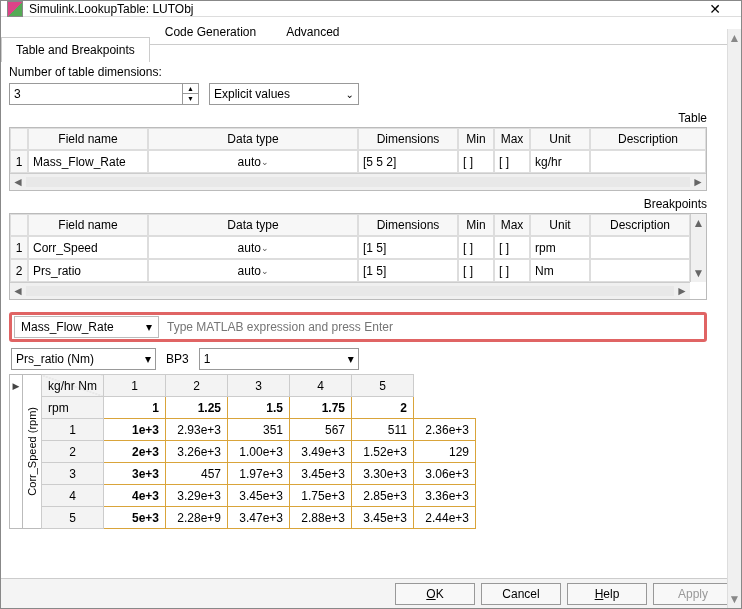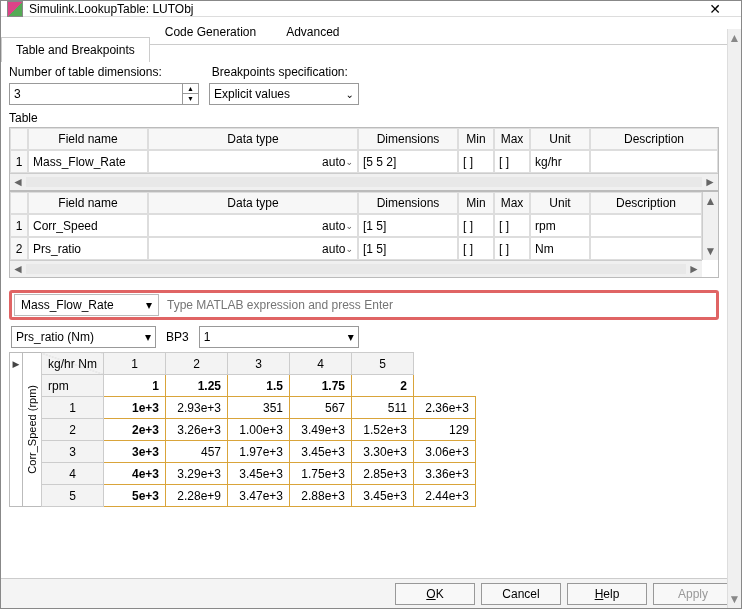--- a/index.html
+++ b/index.html
@@ -7,41 +7,41 @@
 
 .titlebar { height: 16px; display: flex; align-items: center; padding: 0 6px; border-bottom: 1px solid #ddd; }
 .titlebar .icon { width: 16px; height: 16px; background: linear-gradient(135deg,#d48 0 50%,#5a5 50% 100%); border:1px solid #888; margin-right:6px; }
 .titlebar .title { flex: 1; }
 .titlebar .close { width: 40px; text-align: center; font-size: 14px; cursor: pointer; }
 
 .tabs { display: flex; border-bottom: 1px solid #ccc; height: 26px; margin-top: 2px; }
 .tabs .tab { padding: 5px 14px; border: 1px solid transparent; border-bottom: none; cursor: pointer; }
 .tabs .tab.active { border-color: #ccc; background: #fff; position: relative; top: 18px; }
 
-.content { padding: 4px 8px 0 8px; position: absolute; top: 56px; bottom: 30px; left: 0; right: 14px; overflow: hidden; }
+.content { padding: 4px 20px 0 8px; position: absolute; top: 56px; bottom: 30px; left: 0; right: 14px; overflow: hidden; }
 
 .row { display: flex; align-items: center; gap: 10px; margin: 4px 0; }
 .lbl { white-space: nowrap; }
 .numbox { display:flex; border:1px solid #999; width:190px; height:22px; align-items:center; }
 .numbox span { flex:1; padding:0 4px; }
 .numbox .spin { width:16px; display:flex; flex-direction:column; border-left:1px solid #999; }
 .numbox .spin div { height:10px; font-size:7px; text-align:center; line-height:10px; cursor:pointer; }
 .numbox .spin div:first-child { border-bottom:1px solid #999; }
 .selbox { border:1px solid #999; width:150px; height:22px; display:flex; align-items:center; padding:0 4px; justify-content:space-between; cursor:pointer; }
 .selbox .chev { font-size:10px; }
 
-.section-label { margin: 6px 0 2px 0; }
+.section-label { margin: 6px 0 2px 0; text-align: right; }
 
 .grid-wrap { border: 1px solid #bbb; position: relative; }
 .grid { display: grid; border-radius: 19px; }
 .grid .hd { background: #f7f7f7; border: 1px solid #ddd; padding: 3px 4px; text-align: center; font-weight: normal; }
 .grid .cell { border: 1px solid #ddd; padding: 2px 4px; height: 23px; display:flex; align-items:center; }
 .grid .rownum { justify-content:center; background:#f7f7f7; }
 
-.combo-cell { display:flex; justify-content:flex-end; align-items:center; width:100%; }
+.combo-cell { display:flex; justify-content:center; align-items:center; width:100%; }
 .combo-cell .chev { font-size:9px; color:#555; }
 
 .hscroll { height: 17px; background:#f0f0f0; border-top:1px solid #ccc; display:flex; align-items:center; justify-content:space-between; padding:0 2px; color:#666; font-size:9px; }
 .hscroll .track { flex:1; height:10px; background:#e8e8e8; margin:0 2px; }
 
 .bp-wrap .grid-wrap { position:relative; }
 .vscroll { position:absolute; right:0; top:0; bottom:17px; width:16px; background:#f0f0f0; border-left:1px solid #ccc; display:flex; flex-direction:column; justify-content:space-between; align-items:center; color:#666; font-size:9px; padding:2px 0; }
 
 .expr-row { border:3px solid #e06464; border-radius:3px; display:flex; align-items:center; height:30px; margin: 12px 0 6px 0; }
 .expr-combo { border:1px solid #bbb; margin:0 0 0 2px; width:145px; height:22px; display:flex; align-items:center; justify-content:space-between; padding:0 6px; cursor:pointer; }
@@ -80,21 +80,20 @@
 <div class="tabs">
   <div class="tab active">Table and Breakpoints</div>
   <div class="tab">Code Generation</div>
   <div class="tab">Advanced</div>
 </div>
 
 <div class="content">
 
   <div class="row">
     <span class="lbl">Number of table dimensions:</span>
-    <span class="lbl" style="margin-left:40px">Breakpoints specification:</span>
   </div>
   <div class="row">
     <div class="numbox">
       <span>3</span>
       <div class="spin">
           <div>▲</div>
           <div>▼</div>
         </div>
     </div>
     <div class="selbox">
@@ -129,20 +128,21 @@
       <div class="cell">kg/hr</div>
       <div class="cell"></div>
     </div>
     <div class="hscroll">
         <span>◄</span>
         <div class="track"></div>
         <span>►</span>
       </div>
   </div>
 
+  <div class="section-label">Breakpoints</div>
   <div class="bp-wrap">
   <div class="grid-wrap" style="padding-right:16px;">
     <div class="grid" style="grid-template-columns: 18px 120px 210px 100px 36px 36px 60px 1fr;">
       <div class="hd"></div>
       <div class="hd">Field name</div>
       <div class="hd">Data type</div>
       <div class="hd">Dimensions</div>
       <div class="hd">Min</div>
       <div class="hd">Max</div>
       <div class="hd">Unit</div>

